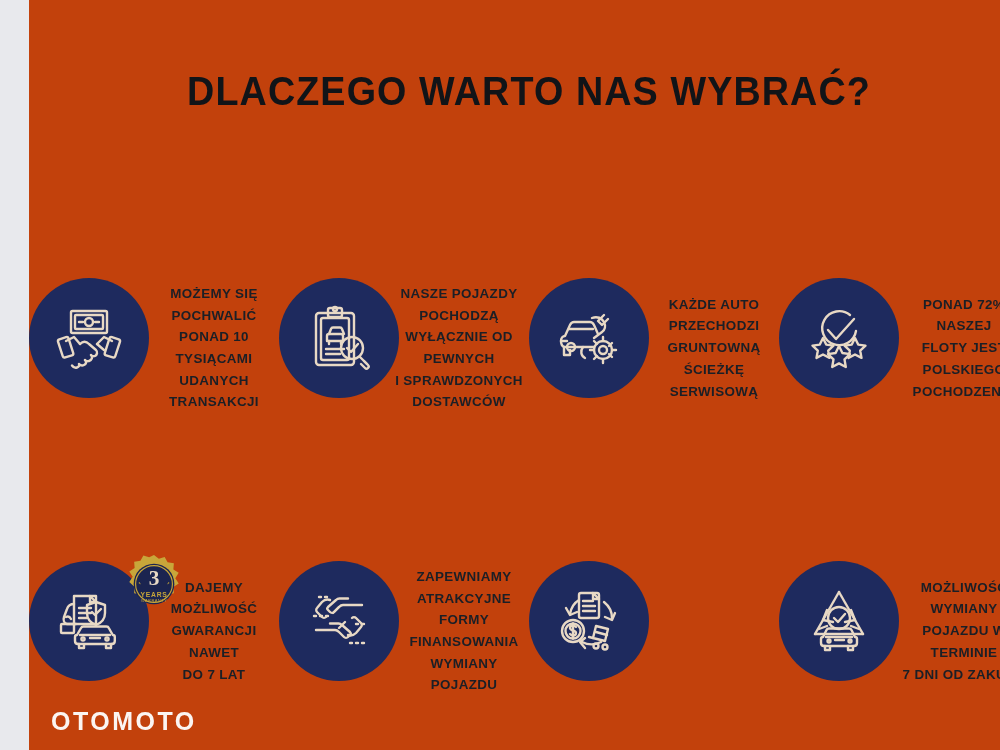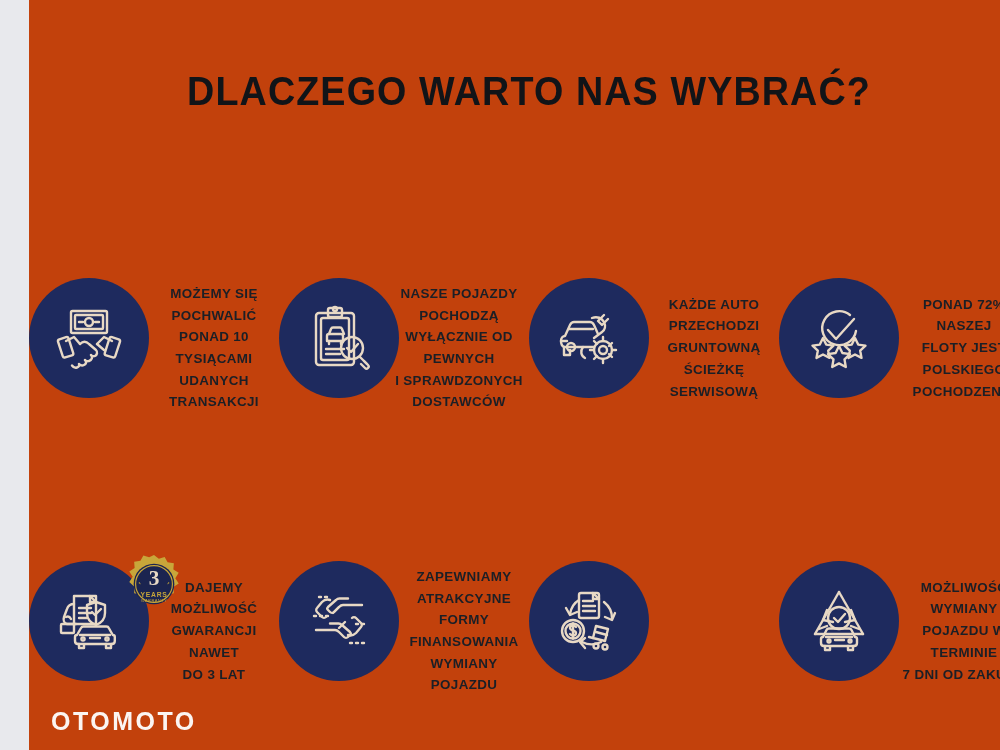--- a/index.html
+++ b/index.html
@@ -242,21 +242,21 @@
           <circle cx="32" cy="32" r="19" fill="none" stroke="#C8A63A" stroke-width="1.2"></circle>
           <text x="32" y="33" text-anchor="middle" font-family="Liberation Serif, serif" font-size="22" font-weight="bold" fill="#E8D9C5">3</text>
           <text x="32" y="45" text-anchor="middle" font-family="Liberation Sans, sans-serif" font-size="7" letter-spacing="0.8" font-weight="bold" fill="#C8A63A">YEARS</text>
           <text x="32" y="51" text-anchor="middle" font-family="Liberation Sans, sans-serif" font-size="4.2" letter-spacing="0.4" fill="#C8A63A">WARRANTY</text>
           <path d="M16 31l2.5 1.5L17 30z" fill="#C8A63A"></path>
           <path d="M48 31l-2.5 1.5L47 30z" fill="#C8A63A"></path>
         </svg>
       </div>
       <div class="caption">DAJEMY MOŻLIWOŚĆ
 GWARANCJI NAWET
-DO 3 LAT</div>
+DO 7 LAT</div>
     </div>
 
     <div class="card">
       <div class="badge-wrap">
         <div class="circle">
           <svg width="74" height="74" viewBox="0 0 74 74" fill="none" stroke="#E8D9C5" stroke-width="2.4" stroke-linecap="round" stroke-linejoin="round">
             <path d="M60 21H41c-2 0-3 1-4 2l-5 5c-1 1-3 1-4 0l-2-2c-1-1-1-2 0-3l8-7c1-1 2-1.5 3.5-1.5H46"></path>
             <path d="M28 16c-3-1-6 0-8 2l-5 6c-1 1-1 3 0 4l5 5c1 1 3 1 4 0"></path>
             <path d="M37 23l-6 6"></path>
             <path d="M14 46h19c2 0 3 1 4 2l5 5c1 1 3 1 4 0l2-2c1-1 1-2 0-3l-8-7c-1-1-2-1.5-3.5-1.5H28"></path>

